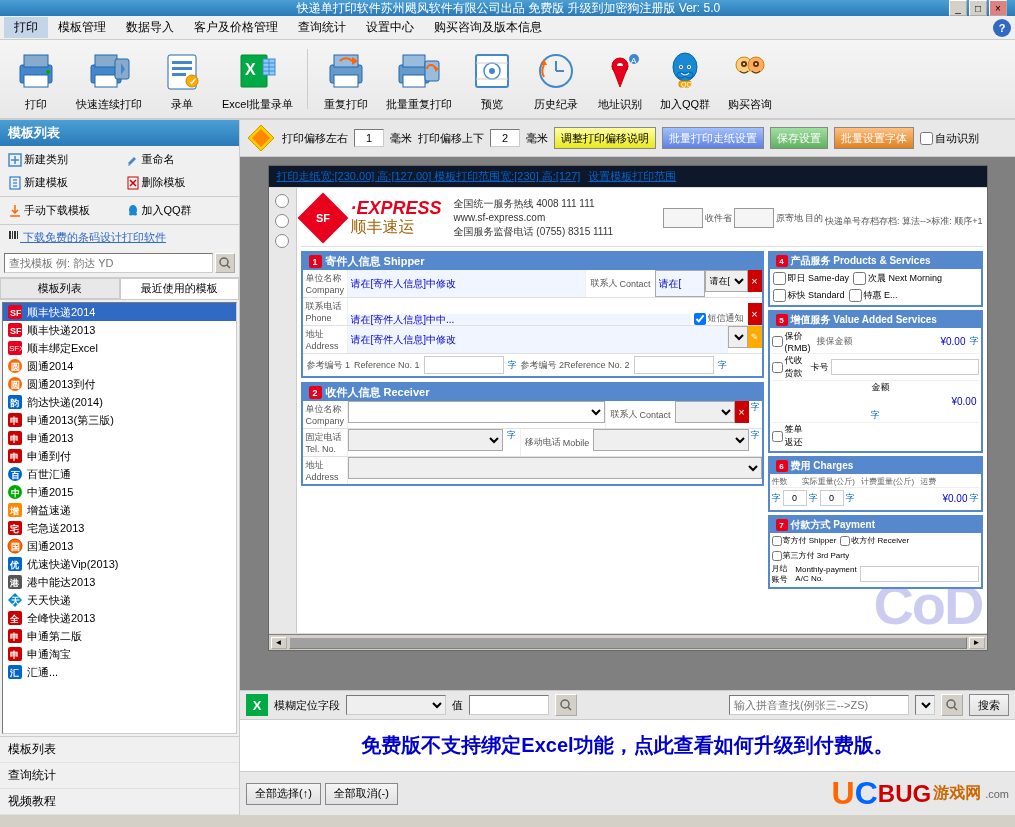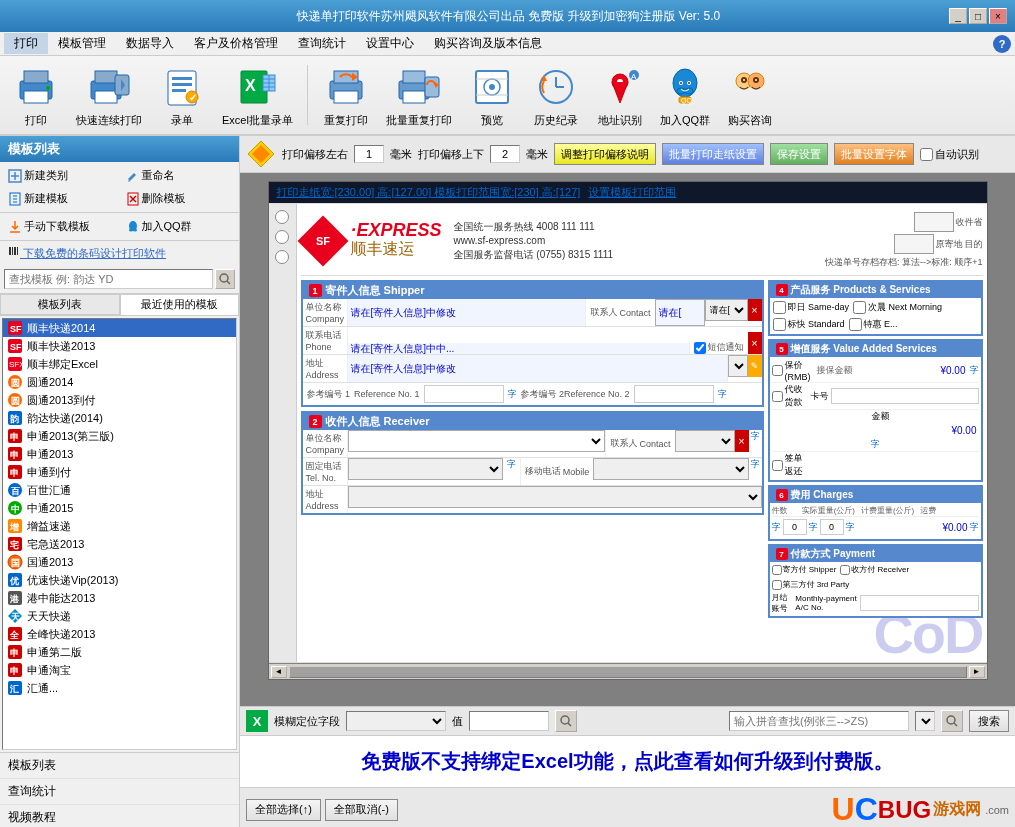--- a/index.html
+++ b/index.html
@@ -1,19 +1,19 @@
 <!DOCTYPE html>
 <html><head>
   <meta charset="utf-8">
   <style>
     * { box-sizing: border-box; margin: 0; padding: 0; }
     body { font-family: 'SimSun', 'Microsoft YaHei', Arial, sans-serif; font-size: 12px; background: #d4d0c8; width: 1015px; height: 827px; overflow: hidden; }
     
     
-    .title-bar { background: linear-gradient(to bottom, #4a9fd4, #2a7ab8); height: 32px; display: flex; align-items: center; justify-content: space-between; padding: 0 8px; color: white; font-size: 12px; }
+    .title-bar { background: linear-gradient(to bottom, #4a9fd4, #2a7ab8); height: 16px; display: flex; align-items: center; justify-content: space-between; padding: 0 8px; color: white; font-size: 12px; }
     .title-text { flex: 1; text-align: center; }
     .window-controls { display: flex; gap: 2px; }
     .win-btn { width: 18px; height: 16px; background: #d4d0c8; border: 1px outset #fff; font-size: 10px; cursor: pointer; display: flex; align-items: center; justify-content: center; color: #000; }
     
     
     .menu-bar { background: #f0f0f0; border-bottom: 1px solid #ccc; display: flex; align-items: center; height: 24px; padding: 0 4px; }
     .menu-item { padding: 2px 10px; cursor: pointer; font-size: 12px; color: #000; }
     .menu-item.active { background: #c5d5e8; }
     .help-icon { margin-left: auto; width: 18px; height: 18px; background: #316ac5; border-radius: 50%; color: white; display: flex; align-items: center; justify-content: center; font-weight: bold; font-size: 11px; cursor: pointer; }
     
@@ -563,21 +563,21 @@
                   <div style="font-size:16px; color:#a16207;">顺丰速运</div>
                 </div>
               </div>
 
               <div style="margin-left:12px; font-size:10px; color:#333; line-height:1.4;">
                 <div>全国统一服务热线 4008 111 111</div>
                 <div>www.sf-express.com</div>
                 <div>全国服务监督电话 (0755) 8315 1111</div>
               </div>
 
-              <div style="margin-left:auto; font-size:10px; color:#555; text-align:right; display:flex; flex-direction:column; gap:2px; align-items:flex-end;">
+              <div style="margin-left:auto; font-size:10px; color:#555; text-align:right; display:flex; flex-direction:row; gap:2px; align-items:flex-end;">
                 <div style="display:flex; gap:2px; align-items:center;">
                   <div style="width:40px; height:20px; border:1px solid #999; background:#f5f5f5;"></div>
                   <div style="font-size:9px;">收件省</div>
                 </div>
                 <div style="display:flex; gap:2px; align-items:center;">
                   <div style="width:40px; height:20px; border:1px solid #999; background:#f5f5f5;"></div>
                   <div style="font-size:9px;">原寄地</div>
                   <div style="font-size:9px;">目的</div>
                 </div>
                 <span style="font-size:9px; color:#555;">快递单号存档存档: 算法--&gt;标准: 顺序+1</span>

